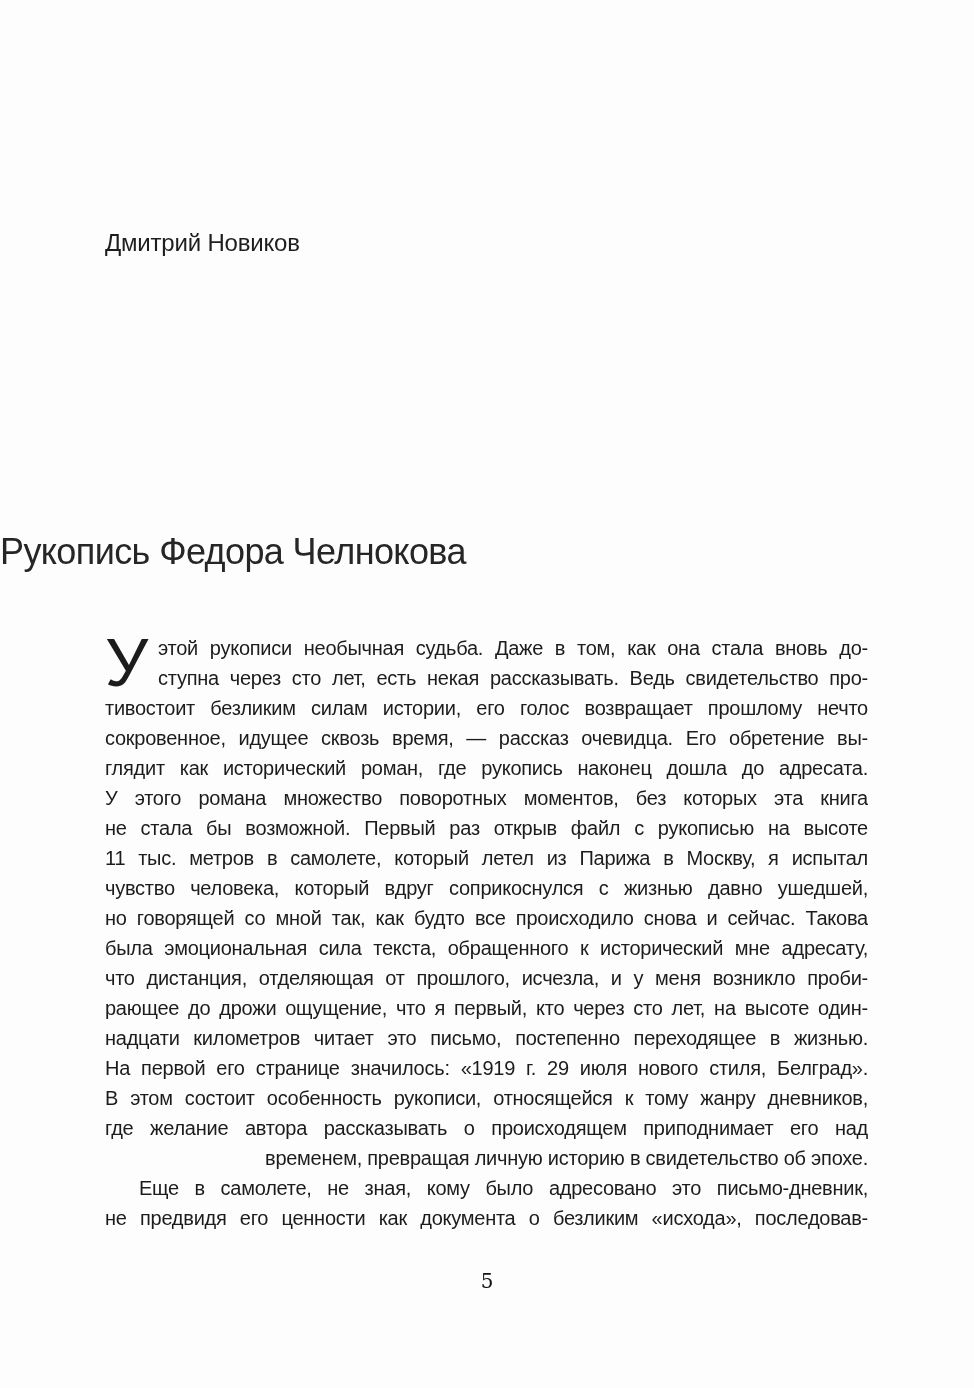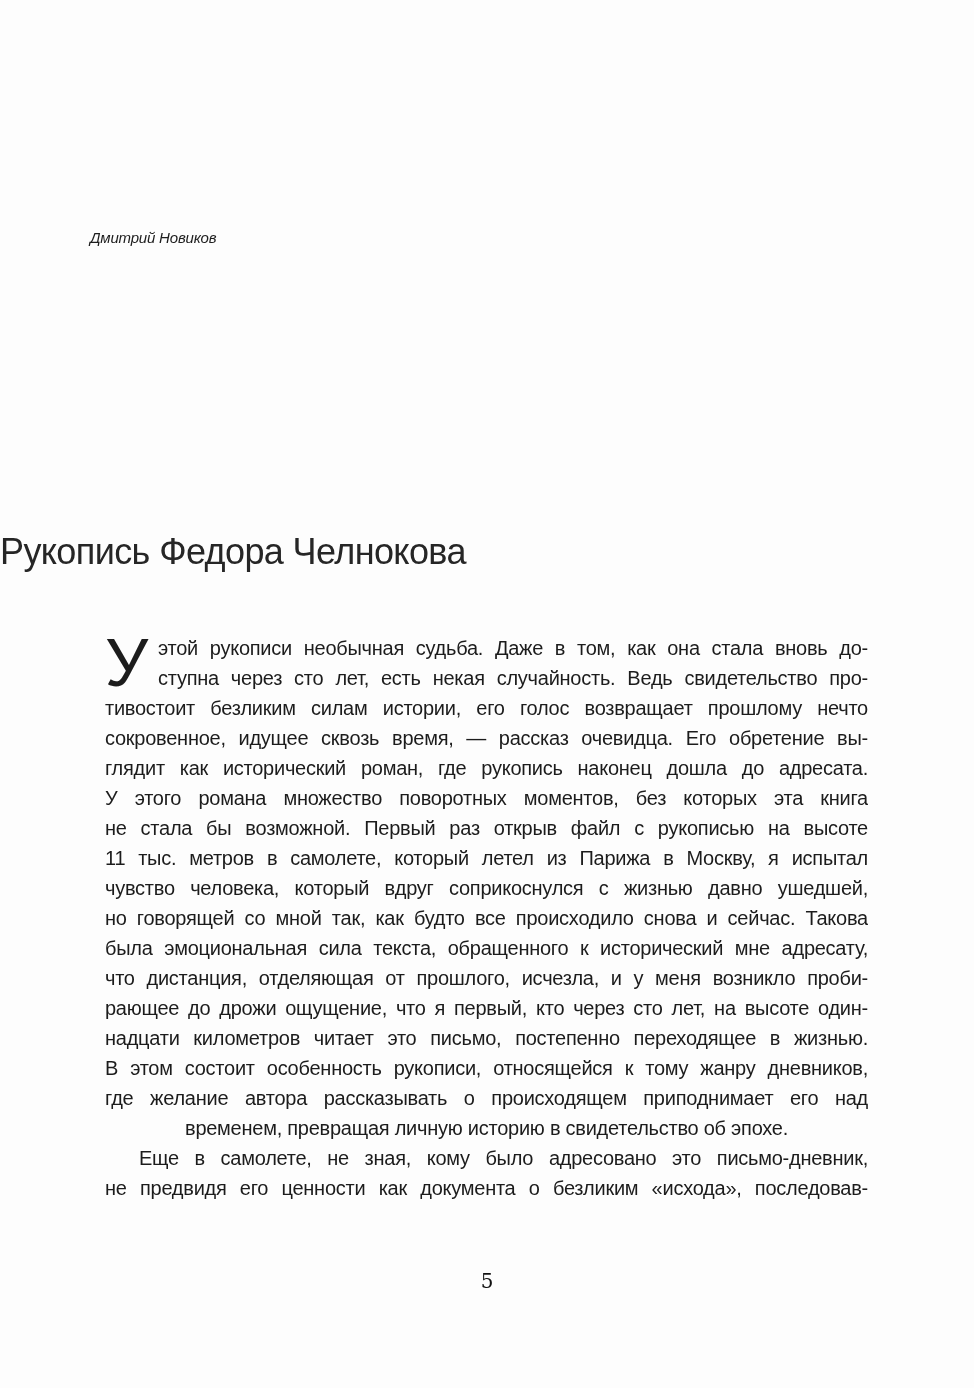--- a/index.html
+++ b/index.html
@@ -5,38 +5,38 @@
   html,body { margin:0; padding:0; background:#ffffff; }
   .page {
     position:relative;
     width:974px; height:1388px;
     background:#fdfdfd;
     font-family:"Liberation Sans", sans-serif;
     color:#1e1e1e;
     overflow:hidden;
   }
   .author {
-    position:absolute; left:90px; top:229px;
-    font-size:15px; font-style:italic; color:#1e1e1e;
+    position:absolute; left:105px; top:229px;
+    font-size:24px; color:#1e1e1e;
     letter-spacing:-0.2px;
   }
   .title {
     position:absolute; left:0; top:531px; width:974px;
     text-align:left;
     font-size:36px; font-weight:400; letter-spacing:-0.6px;
     color:#262626;
   }
   .body-block {
     position:absolute; left:105px; top:633px; width:763px;
     font-size:20px; line-height:30px; letter-spacing:-0.25px;
     color:#1c1c1c;
   }
   .ln { height:30px; overflow:hidden; }
   .just { text-align:justify; text-align-last:justify; }
-  .last { text-align:center; }
+  .last { text-align:right; }
   .pl { padding-left:53px; }
   .indent { text-indent:34px; }
   .dropcap {
     position:absolute; left:105px; top:631px;
     font-size:68px; line-height:62px; font-weight:400;
     color:#1c1c1c;
   }
   .pagenum {
     position:absolute; left:0; top:1269px; width:974px;
     text-align:center;
@@ -50,33 +50,34 @@
 <div class="page">
 
   <div class="author">Дмитрий Новиков</div>
 
   <div class="title">Рукопись Федора Челнокова</div>
 
   <div class="dropcap">У</div>
 
   <div class="body-block">
     <div class="ln just pl">этой рукописи необычная судьба. Даже в том, как она стала вновь до-</div>
-    <div class="ln just pl">ступна через сто лет, есть некая случайность. Ведь свидетельство про-</div>
+    <div class="ln just pl">ступна через сто лет, есть некая рассказывать. Ведь свидетельство про-</div>
     <div class="ln just">тивостоит безликим силам истории, его голос возвращает прошлому нечто</div>
     <div class="ln just">сокровенное, идущее сквозь время, — рассказ очевидца. Его обретение вы-</div>
     <div class="ln just">глядит как исторический роман, где рукопись наконец дошла до адресата.</div>
     <div class="ln just">У этого романа множество поворотных моментов, без которых эта книга</div>
     <div class="ln just">не стала бы возможной. Первый раз открыв файл с рукописью на высоте</div>
     <div class="ln just">11 тыс. метров в самолете, который летел из Парижа в Москву, я испытал</div>
     <div class="ln just">чувство человека, который вдруг соприкоснулся с жизнью давно ушедшей,</div>
     <div class="ln just">но говорящей со мной так, как будто все происходило снова и сейчас. Такова</div>
     <div class="ln just">была эмоциональная сила текста, обращенного к исторический мне адресату,</div>
     <div class="ln just">что дистанция, отделяющая от прошлого, исчезла, и у меня возникло проби-</div>
     <div class="ln just">рающее до дрожи ощущение, что я первый, кто через сто лет, на высоте один-</div>
     <div class="ln just">надцати километров читает это письмо, постепенно переходящее в жизнью.</div>
+    <div class="ln just">На первой его странице значилось: «1919 г. 29 июля нового стиля, Белград».</div>
     <div class="ln just">В этом состоит особенность рукописи, относящейся к тому жанру дневников,</div>
     <div class="ln just">где желание автора рассказывать о происходящем приподнимает его над</div>
     <div class="ln last">временем, превращая личную историю в свидетельство об эпохе.</div>
     <div class="ln just indent">Еще в самолете, не зная, кому было адресовано это письмо-дневник,</div>
     <div class="ln just">не предвидя его ценности как документа о безликим «исхода», последовав-</div>
   </div>
 
   <div class="pagenum">5</div>
 
 </div>

